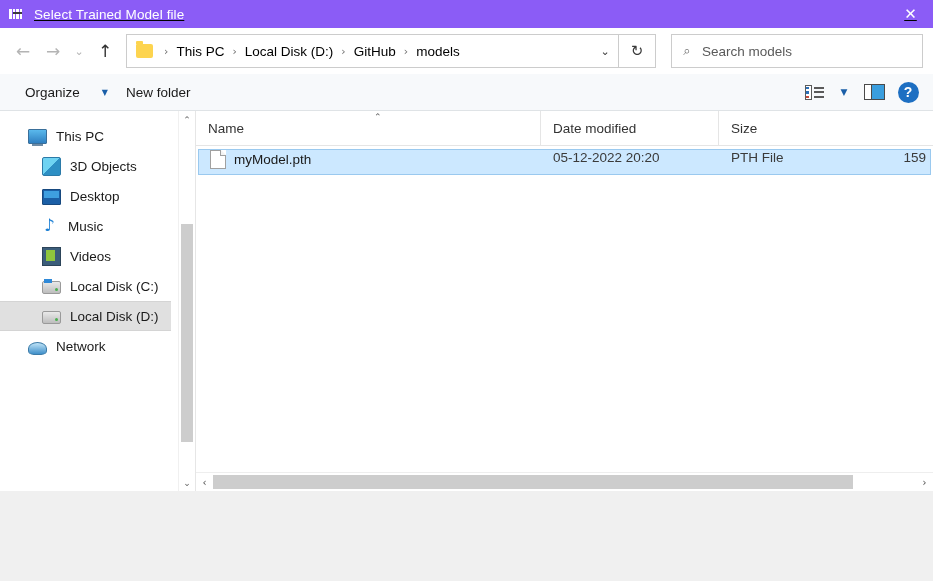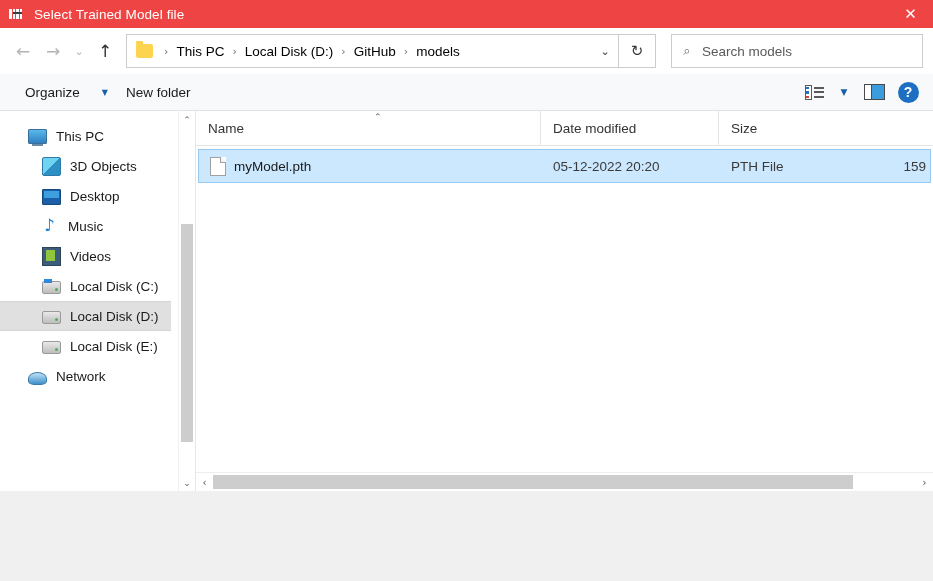--- a/index.html
+++ b/index.html
@@ -21,24 +21,25 @@
     width: 933px;
     height: 581px;
     background: #ffffff;
     display: flex;
     flex-direction: column;
   }
 
   
   .titlebar {
     height: 28px;
-    background: #ef4444;
-    display: flex;
-    align-items: center;
-    flex: none;
+    background: #8b5cf6;
+    display: flex;
+    align-items: center;
+    flex: none;
+    text-decoration: underline;
   }
   .titlebar-icon {
     width: 16px;
     height: 16px;
     margin-left: 9px;
     margin-right: 9px;
     flex: none;
     position: relative;
   }
   .titlebar-title {
@@ -409,23 +410,23 @@
     color: #5a5a5a;
     font-size: 9px;
     font-family: "DejaVu Sans", sans-serif;
   }
   .rows {
     flex: 1 1 auto;
     overflow: hidden;
     padding-top: 3px;
   }
   .row {
-    height: 34px;
-    display: flex;
-    align-items: center;
+    height: 26px;
+    display: flex;
+    align-items: flex-start;
     margin: 0 2px 0 2px;
     box-sizing: border-box;
   }
   .row.selected {
     background: #cce8ff;
     border: 1px solid #9ac9ef;
   }
   .cell {
     display: flex;
     align-items: center;
@@ -617,24 +618,20 @@
           <span>Videos</span>
         </div>
         <div class="tree-item indent">
           <span class="ti-icon ic-drv sys"></span>
           <span>Local Disk (C:)</span>
         </div>
         <div class="tree-item indent selected">
           <span class="ti-icon ic-drv"></span>
           <span>Local Disk (D:)</span>
         </div>
-        <div class="tree-item indent">
-          <span class="ti-icon ic-drv"></span>
-          <span>Local Disk (E:)</span>
-        </div>
         <div class="tree-item">
           <span class="ti-icon ic-net"></span>
           <span>Network</span>
         </div>
       </div>
 
       <div class="sb-scroll">
         <div class="sb-arrow up">⌃</div>
         <div class="sb-thumb" style="top:113px; height:218px;"></div>
         <div class="sb-arrow down">⌄</div>

